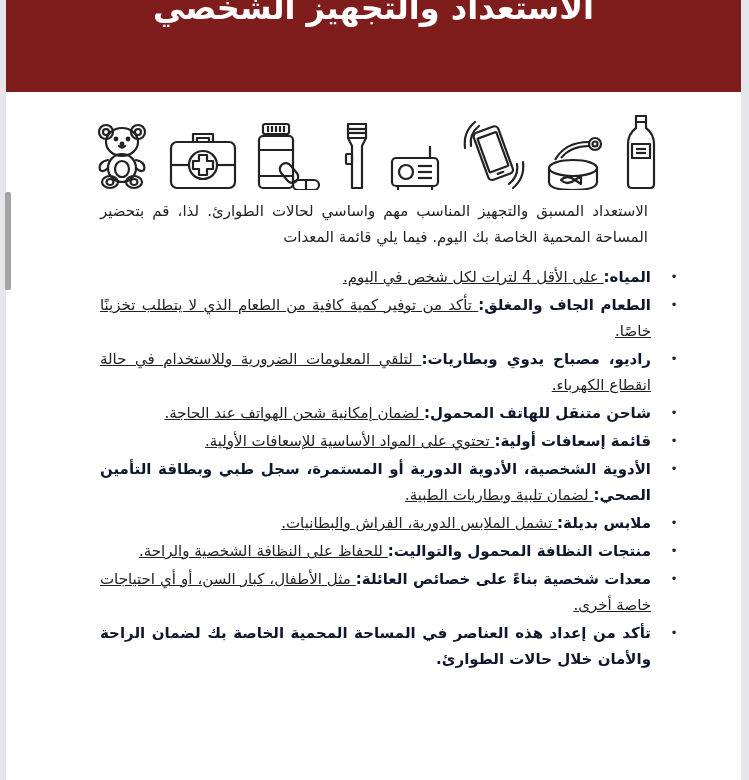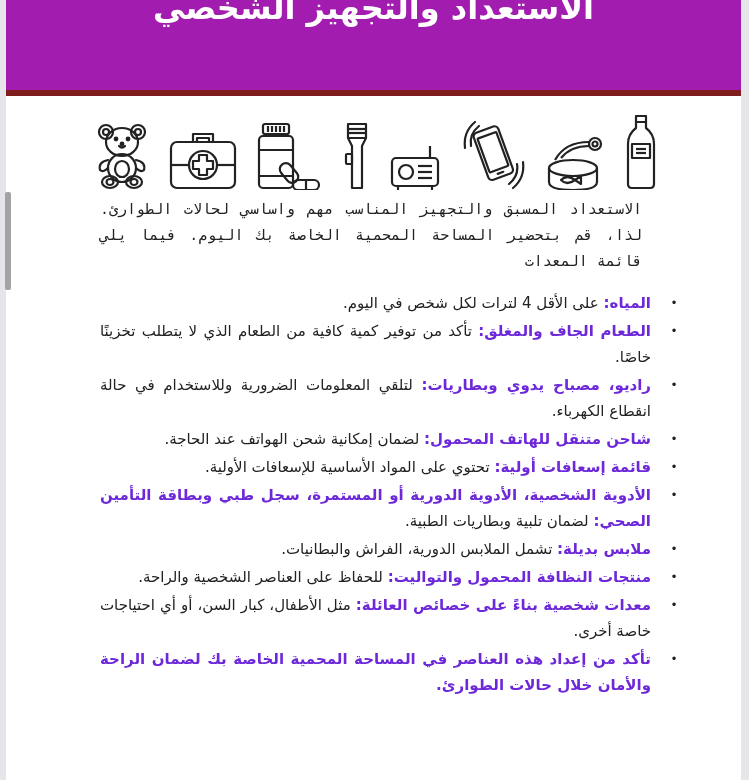--- a/index.html
+++ b/index.html
@@ -15,53 +15,53 @@
     .frame-right {
       position: absolute; right: 0; top: 0; width: 8px; height: 780px;
       background: #e6e6ea;
     }
     .scrollbar-thumb {
       position: absolute; left: 5px; top: 192px; width: 6px; height: 98px;
       background: #a3a3a6; border-radius: 2px;
     }
     .header {
       position: absolute; left: 6px; right: 8px; top: 0; height: 90px;
-      background: #a21caf;
-      border-bottom: 6px solid #7f1d1d;
+      background: #7f1d1d;
+      border-bottom: 2px solid #7f1d1d;
     }
     .header-title {
       position: absolute; left: 0; right: 0; top: -14px;
       text-align: center; color: #ffffff;
       font-family: "DejaVu Sans", sans-serif; font-weight: bold;
       font-size: 32px; line-height: 44px;
       direction: rtl;
     }
     .icons-row {
       position: absolute; left: 96px; top: 110px; width: 560px; height: 80px;
       display: flex; flex-direction: row; justify-content: space-between; align-items: flex-end;
     }
     .icon { display: block; }
     .icon svg { display: block; }
     .content {
       position: absolute; left: 100px; right: 98px; top: 198px;
       direction: rtl; text-align: justify; color: #222;
       font-family: "DejaVu Sans", sans-serif;
       font-size: 15px; line-height: 26px;
     }
-    .intro { margin: 0 9px 14px 0; font-family: Liberation Mono, monospace; }
+    .intro { margin: 0 3px 14px 0; }
     ul.items { margin: 0; padding: 0; list-style: none; }
     ul.items li {
       position: relative; margin: 0 0 2px 0; padding-right: 0;
     }
     ul.items li .bullet {
       position: absolute; right: -28px; top: 0; width: 10px; text-align: center;
       font-size: 12px; color: #222;
     }
-    .item-title { font-weight: bold; color: #6d28d9; }
-    .item-desc { font-weight: normal; }
+    .item-title { font-weight: bold; color: #0f172a; }
+    .item-desc { font-weight: normal; text-decoration: underline; }
     .closing .item-title { font-weight: bold; }
   </style>
 </head>
 <body>
 
 <div class="frame-left"></div>
 <div class="scrollbar-thumb"></div>
 <div class="frame-right"></div>
 
 <div class="header">
@@ -184,17 +184,17 @@
 <div class="content">
   <p class="intro">الاستعداد المسبق والتجهيز المناسب مهم واساسي لحالات الطوارئ. لذا، قم بتحضير المساحة المحمية الخاصة بك اليوم. فيما يلي قائمة المعدات</p>
   <ul class="items">
     <li><span class="bullet">•</span><span class="item-title">المياه:</span><span class="item-desc"> على الأقل 4 لترات لكل شخص في اليوم.</span></li>
     <li><span class="bullet">•</span><span class="item-title">الطعام الجاف والمغلق:</span><span class="item-desc"> تأكد من توفير كمية كافية من الطعام الذي لا يتطلب تخزينًا خاصًا.</span></li>
     <li><span class="bullet">•</span><span class="item-title">راديو، مصباح يدوي وبطاريات:</span><span class="item-desc"> لتلقي المعلومات الضرورية وللاستخدام في حالة انقطاع الكهرباء.</span></li>
     <li><span class="bullet">•</span><span class="item-title">شاحن متنقل للهاتف المحمول:</span><span class="item-desc"> لضمان إمكانية شحن الهواتف عند الحاجة.</span></li>
     <li><span class="bullet">•</span><span class="item-title">قائمة إسعافات أولية:</span><span class="item-desc"> تحتوي على المواد الأساسية للإسعافات الأولية.</span></li>
     <li><span class="bullet">•</span><span class="item-title">الأدوية الشخصية، الأدوية الدورية أو المستمرة، سجل طبي وبطاقة التأمين الصحي:</span><span class="item-desc"> لضمان تلبية وبطاريات الطبية.</span></li>
     <li><span class="bullet">•</span><span class="item-title">ملابس بديلة:</span><span class="item-desc"> تشمل الملابس الدورية، الفراش والبطانيات.</span></li>
-    <li><span class="bullet">•</span><span class="item-title">منتجات النظافة المحمول والتواليت:</span><span class="item-desc"> للحفاظ على العناصر الشخصية والراحة.</span></li>
+    <li><span class="bullet">•</span><span class="item-title">منتجات النظافة المحمول والتواليت:</span><span class="item-desc"> للحفاظ على النظافة الشخصية والراحة.</span></li>
     <li><span class="bullet">•</span><span class="item-title">معدات شخصية بناءً على خصائص العائلة:</span><span class="item-desc"> مثل الأطفال، كبار السن، أو أي احتياجات خاصة أخرى.</span></li>
     <li class="closing"><span class="bullet">•</span><span class="item-title">تأكد من إعداد هذه العناصر في المساحة المحمية الخاصة بك لضمان الراحة والأمان خلال حالات الطوارئ.</span><span class="item-desc"></span></li>
   </ul>
 </div>
 
 </body></html>

